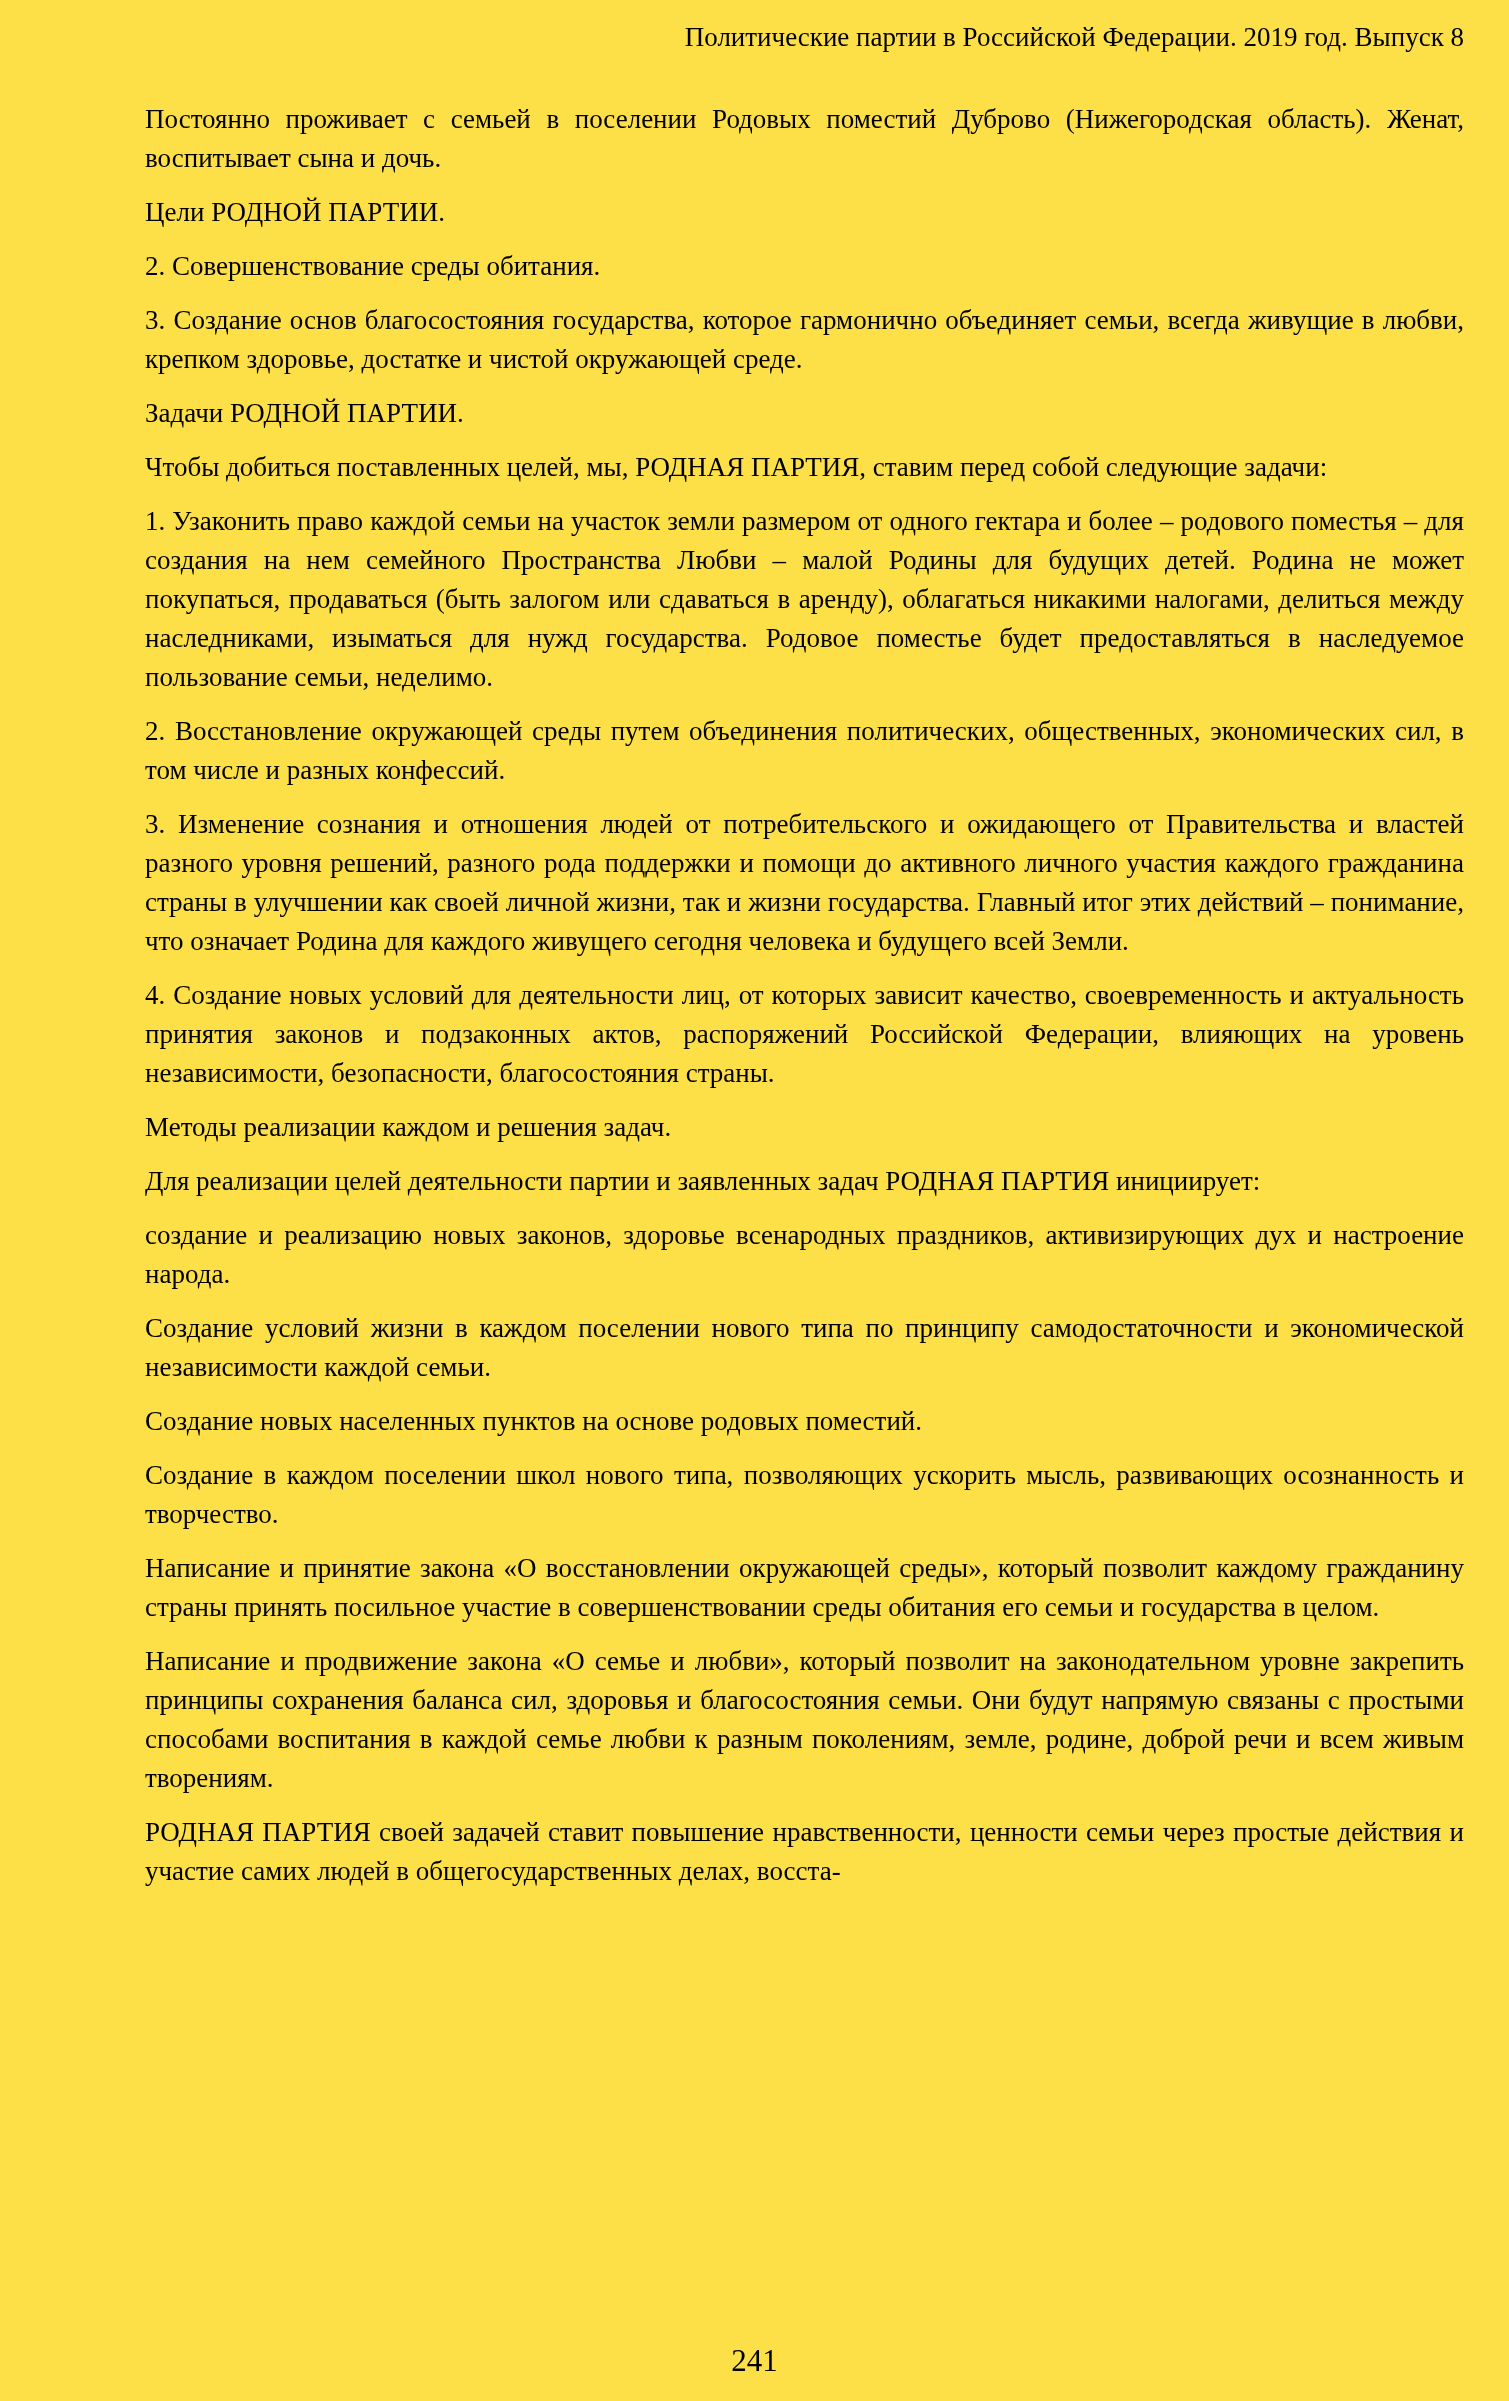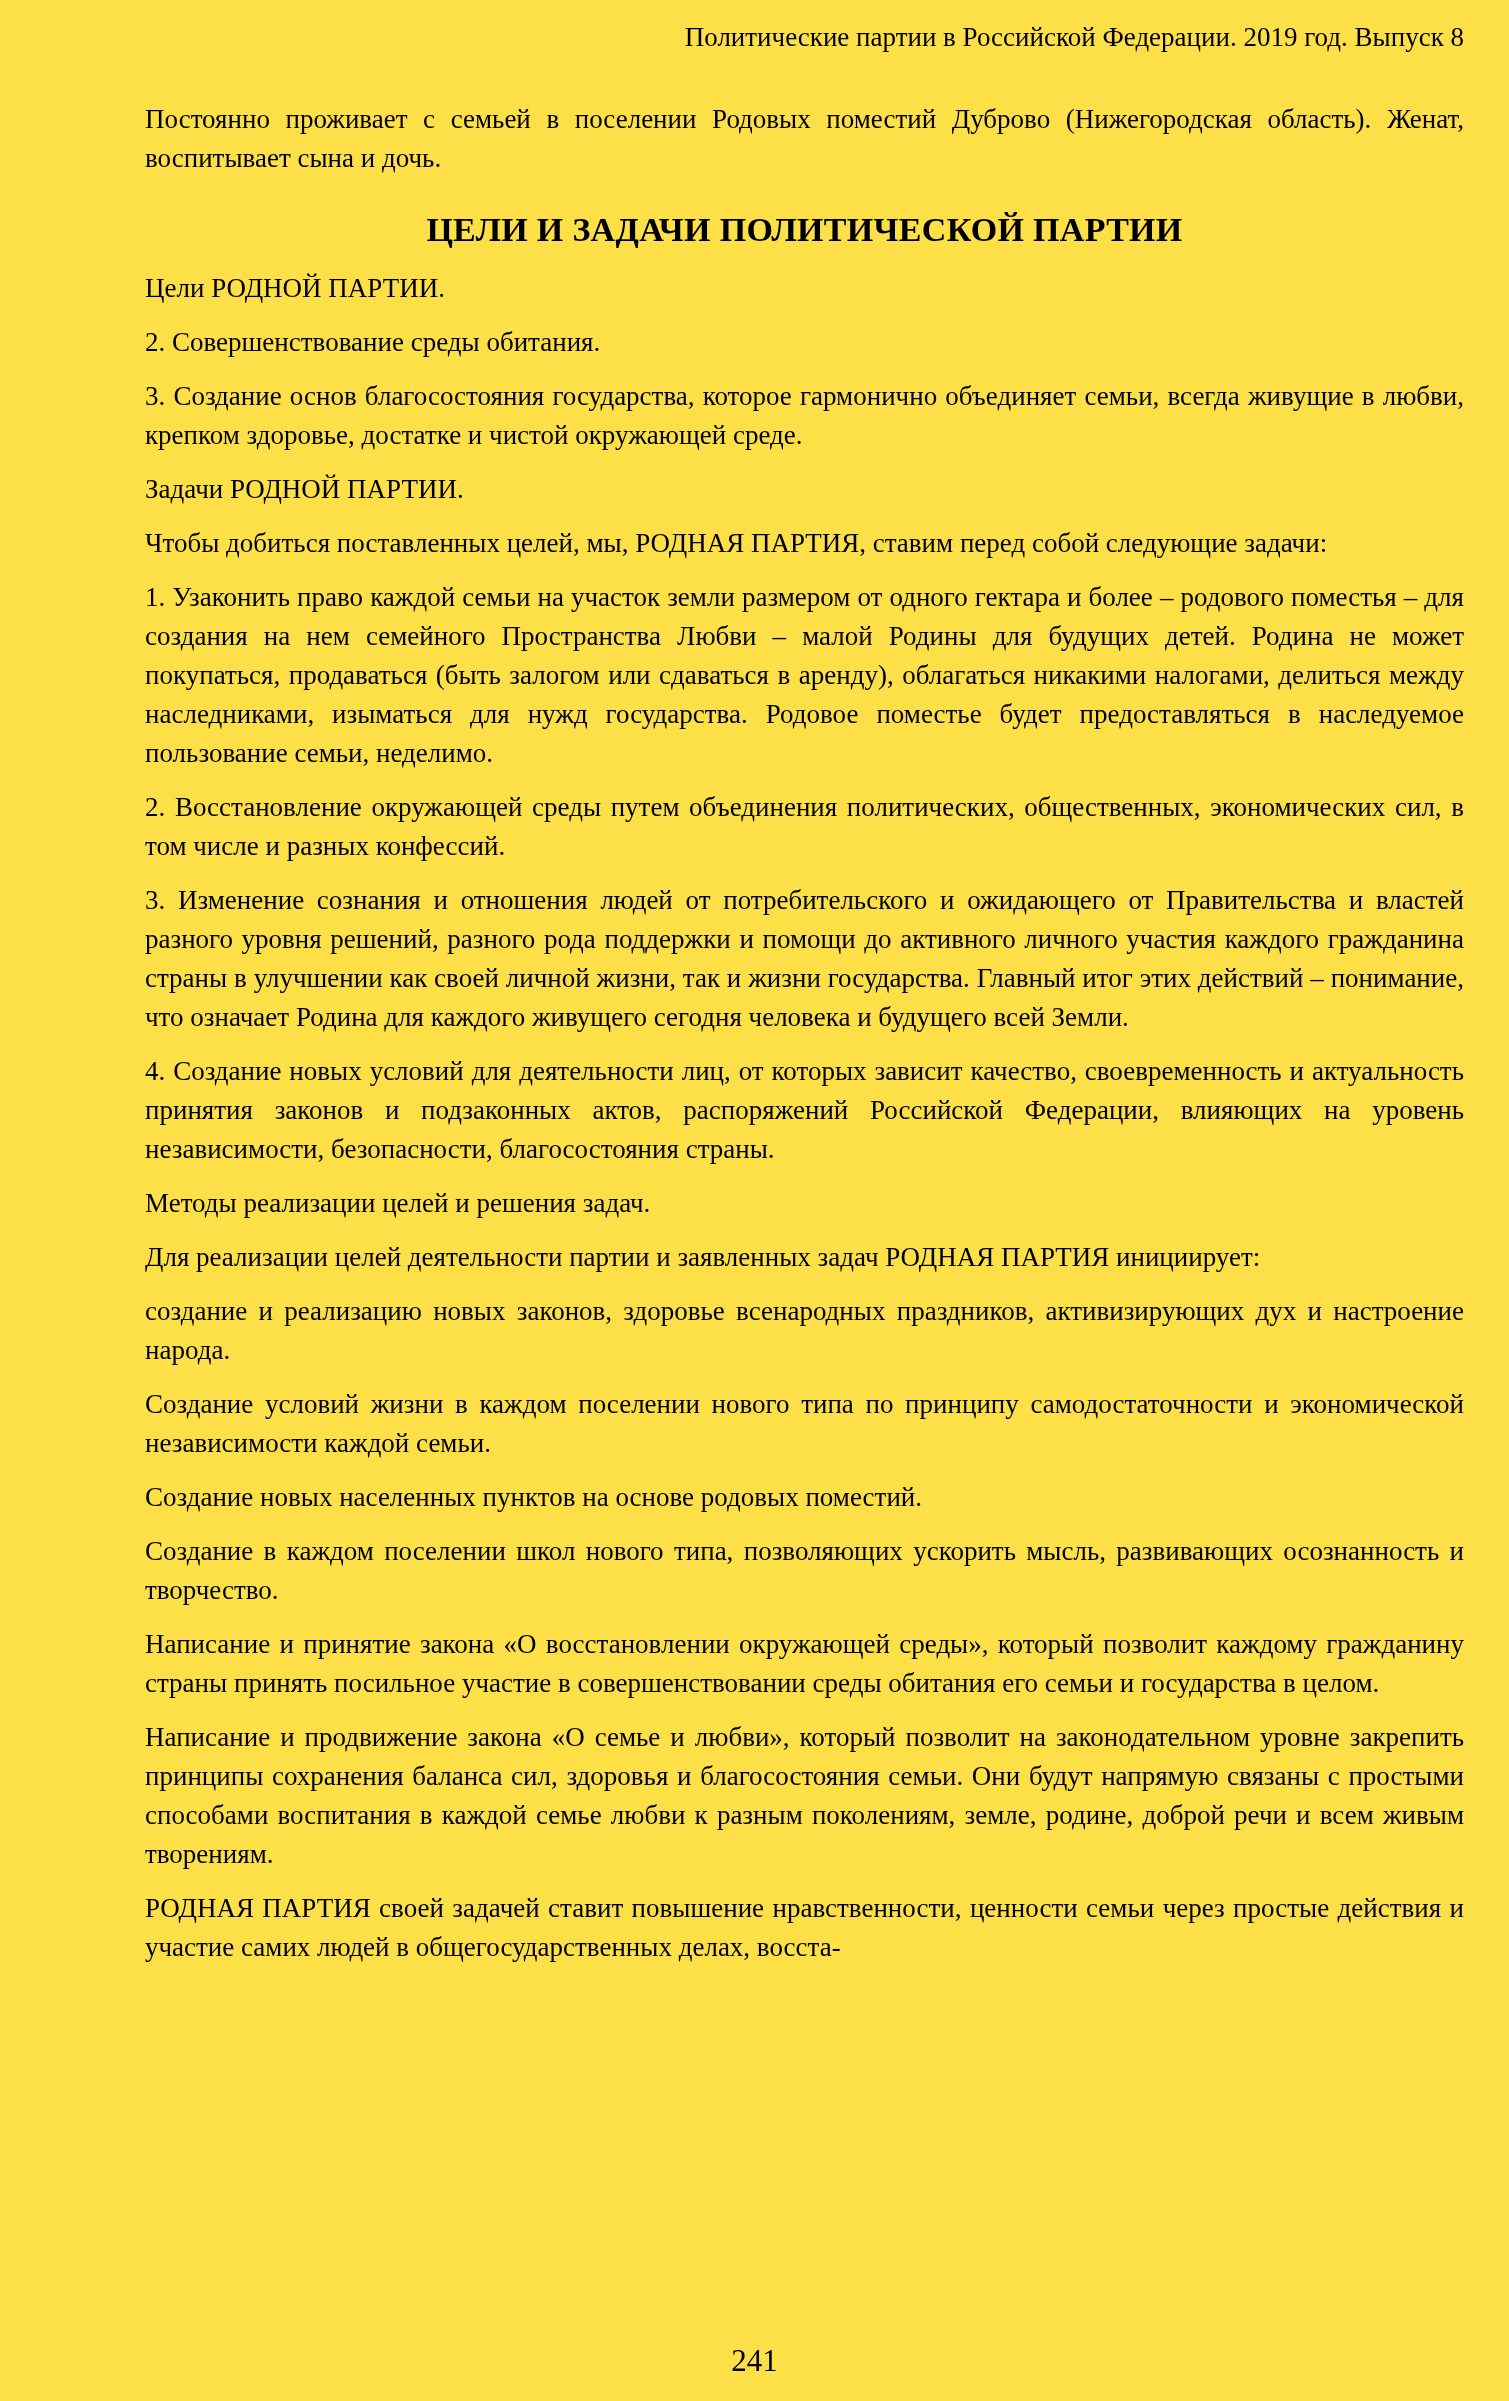--- a/index.html
+++ b/index.html
@@ -53,32 +53,31 @@
 </style>
 </head>
 <body>
 
 <div class="page">
   <div class="column">
     <div class="running-header">Политические партии в Российской Федерации. 2019 год. Выпуск 8</div>
 
     <p class="body-par">Постоянно проживает с семьей в поселении Родовых поместий Дуброво (Нижегородская область). Женат, воспитывает сына и дочь.</p>
 
-    <h1 class="section-heading">ЦЕЛИ И ЗАДАЧИ ПОЛИТИЧЕСКОЙ ПАРТИИ</h1>
 
     <p class="body-par">Цели РОДНОЙ ПАРТИИ.</p>
     <p class="body-par">2. Совершенствование среды обитания.</p>
     <p class="body-par">3. Создание основ благосостояния государства, которое гармонично объединяет семьи, всегда живущие в любви, крепком здоровье, достатке и чистой окружающей среде.</p>
     <p class="body-par">Задачи РОДНОЙ ПАРТИИ.</p>
     <p class="body-par">Чтобы добиться поставленных целей, мы, РОДНАЯ ПАРТИЯ, ставим перед собой следующие задачи:</p>
     <p class="body-par">1. Узаконить право каждой семьи на участок земли размером от одного гектара и более – родового поместья – для создания на нем семейного Пространства Любви – малой Родины для будущих детей. Родина не может покупаться, продаваться (быть залогом или сдаваться в аренду), облагаться никакими налогами, делиться между наследниками, изыматься для нужд государства. Родовое поместье будет предоставляться в наследуемое пользование семьи, неделимо.</p>
     <p class="body-par">2. Восстановление окружающей среды путем объединения политических, общественных, экономических сил, в том числе и разных конфессий.</p>
     <p class="body-par">3. Изменение сознания и отношения людей от потребительского и ожидающего от Правительства и властей разного уровня решений, разного рода поддержки и помощи до активного личного участия каждого гражданина страны в улучшении как своей личной жизни, так и жизни государства. Главный итог этих действий – понимание, что означает Родина для каждого живущего сегодня человека и будущего всей Земли.</p>
     <p class="body-par">4. Создание новых условий для деятельности лиц, от которых зависит качество, своевременность и актуальность принятия законов и подзаконных актов, распоряжений Российской Федерации, влияющих на уровень независимости, безопасности, благосостояния страны.</p>
-    <p class="body-par">Методы реализации целей и решения задач.</p>
+    <p class="body-par">Методы реализации каждом и решения задач.</p>
     <p class="body-par">Для реализации целей деятельности партии и заявленных задач РОДНАЯ ПАРТИЯ инициирует:</p>
     <p class="body-par">создание и реализацию новых законов, здоровье всенародных праздников, активизирующих дух и настроение народа.</p>
     <p class="body-par">Создание условий жизни в каждом поселении нового типа по принципу самодостаточности и экономической независимости каждой семьи.</p>
     <p class="body-par">Создание новых населенных пунктов на основе родовых поместий.</p>
     <p class="body-par">Создание в каждом поселении школ нового типа, позволяющих ускорить мысль, развивающих осознанность и творчество.</p>
     <p class="body-par">Написание и принятие закона «О восстановлении окружающей среды», который позволит каждому гражданину страны принять посильное участие в совершенствовании среды обитания его семьи и государства в целом.</p>
     <p class="body-par">Написание и продвижение закона «О семье и любви», который позволит на законодательном уровне закрепить принципы сохранения баланса сил, здоровья и благосостояния семьи. Они будут напрямую связаны с простыми способами воспитания в каждой семье любви к разным поколениям, земле, родине, доброй речи и всем живым творениям.</p>
     <p class="body-par">РОДНАЯ ПАРТИЯ своей задачей ставит повышение нравственности, ценности семьи через простые действия и участие самих людей в общегосударственных делах, восста-</p>
   </div>
 

